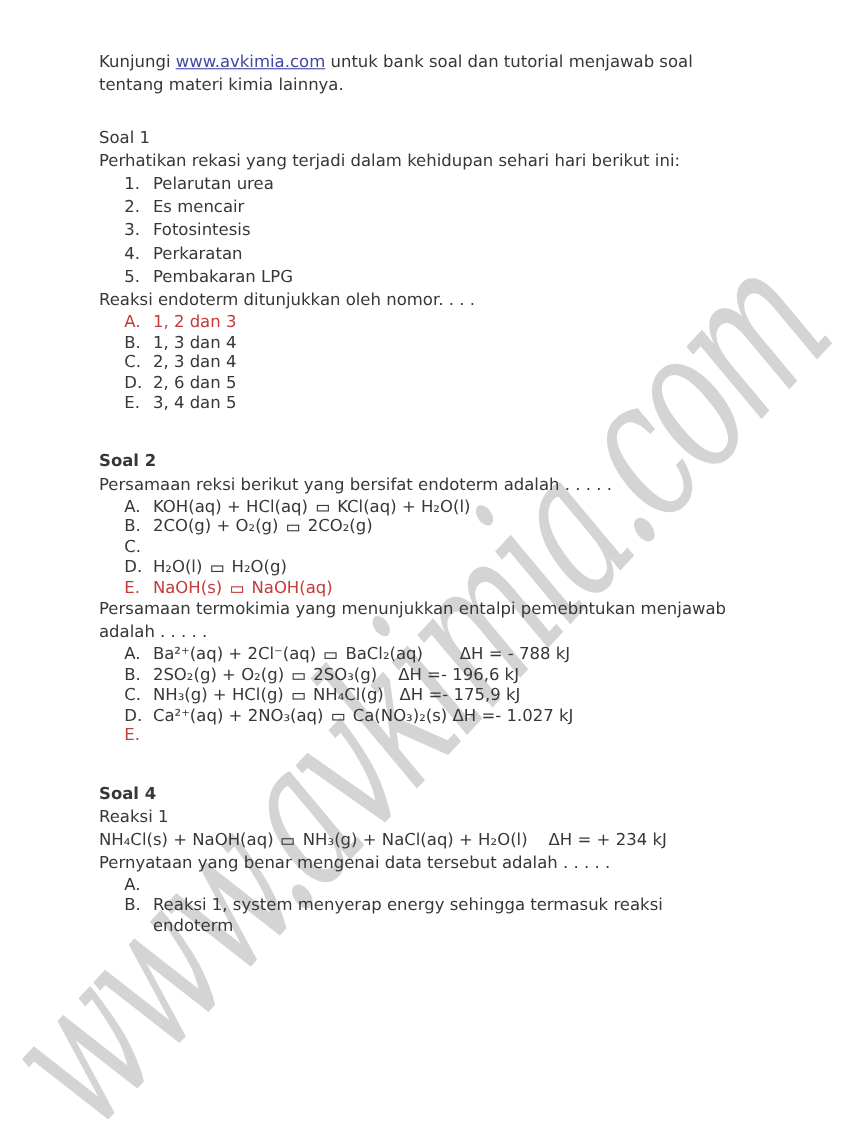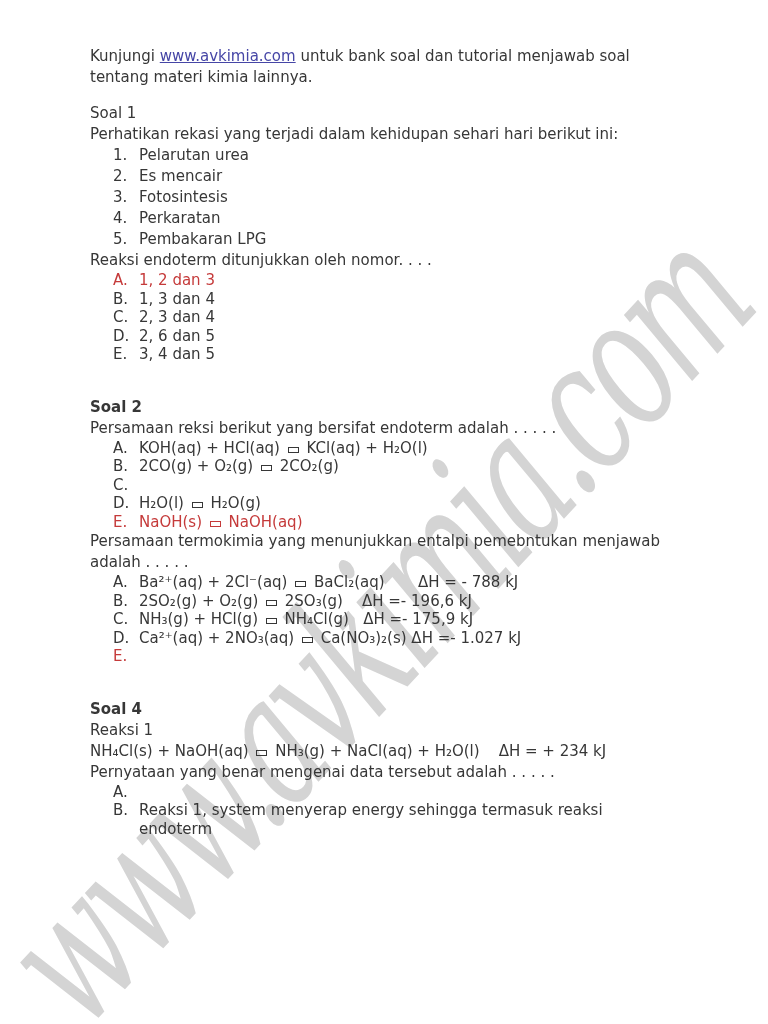--- a/index.html
+++ b/index.html
@@ -35,21 +35,21 @@
   .content {
     position: relative;
     z-index: 1;
     padding: 46px 70px 0 90px;
     box-sizing: border-box;
   }
   .para {
     line-height: 21px;
     white-space: pre-wrap;
   }
-  .header-para { margin-bottom: 15px; }
+  .header-para { margin-bottom: 27px; }
   .section-head { margin-top: 33px; font-weight: bold; }
   a.doclink {
     color: #4646a6;
     text-decoration: underline;
     cursor: pointer;
   }
   .row {
     display: flex;
     align-items: baseline;
     line-height: 21px;

